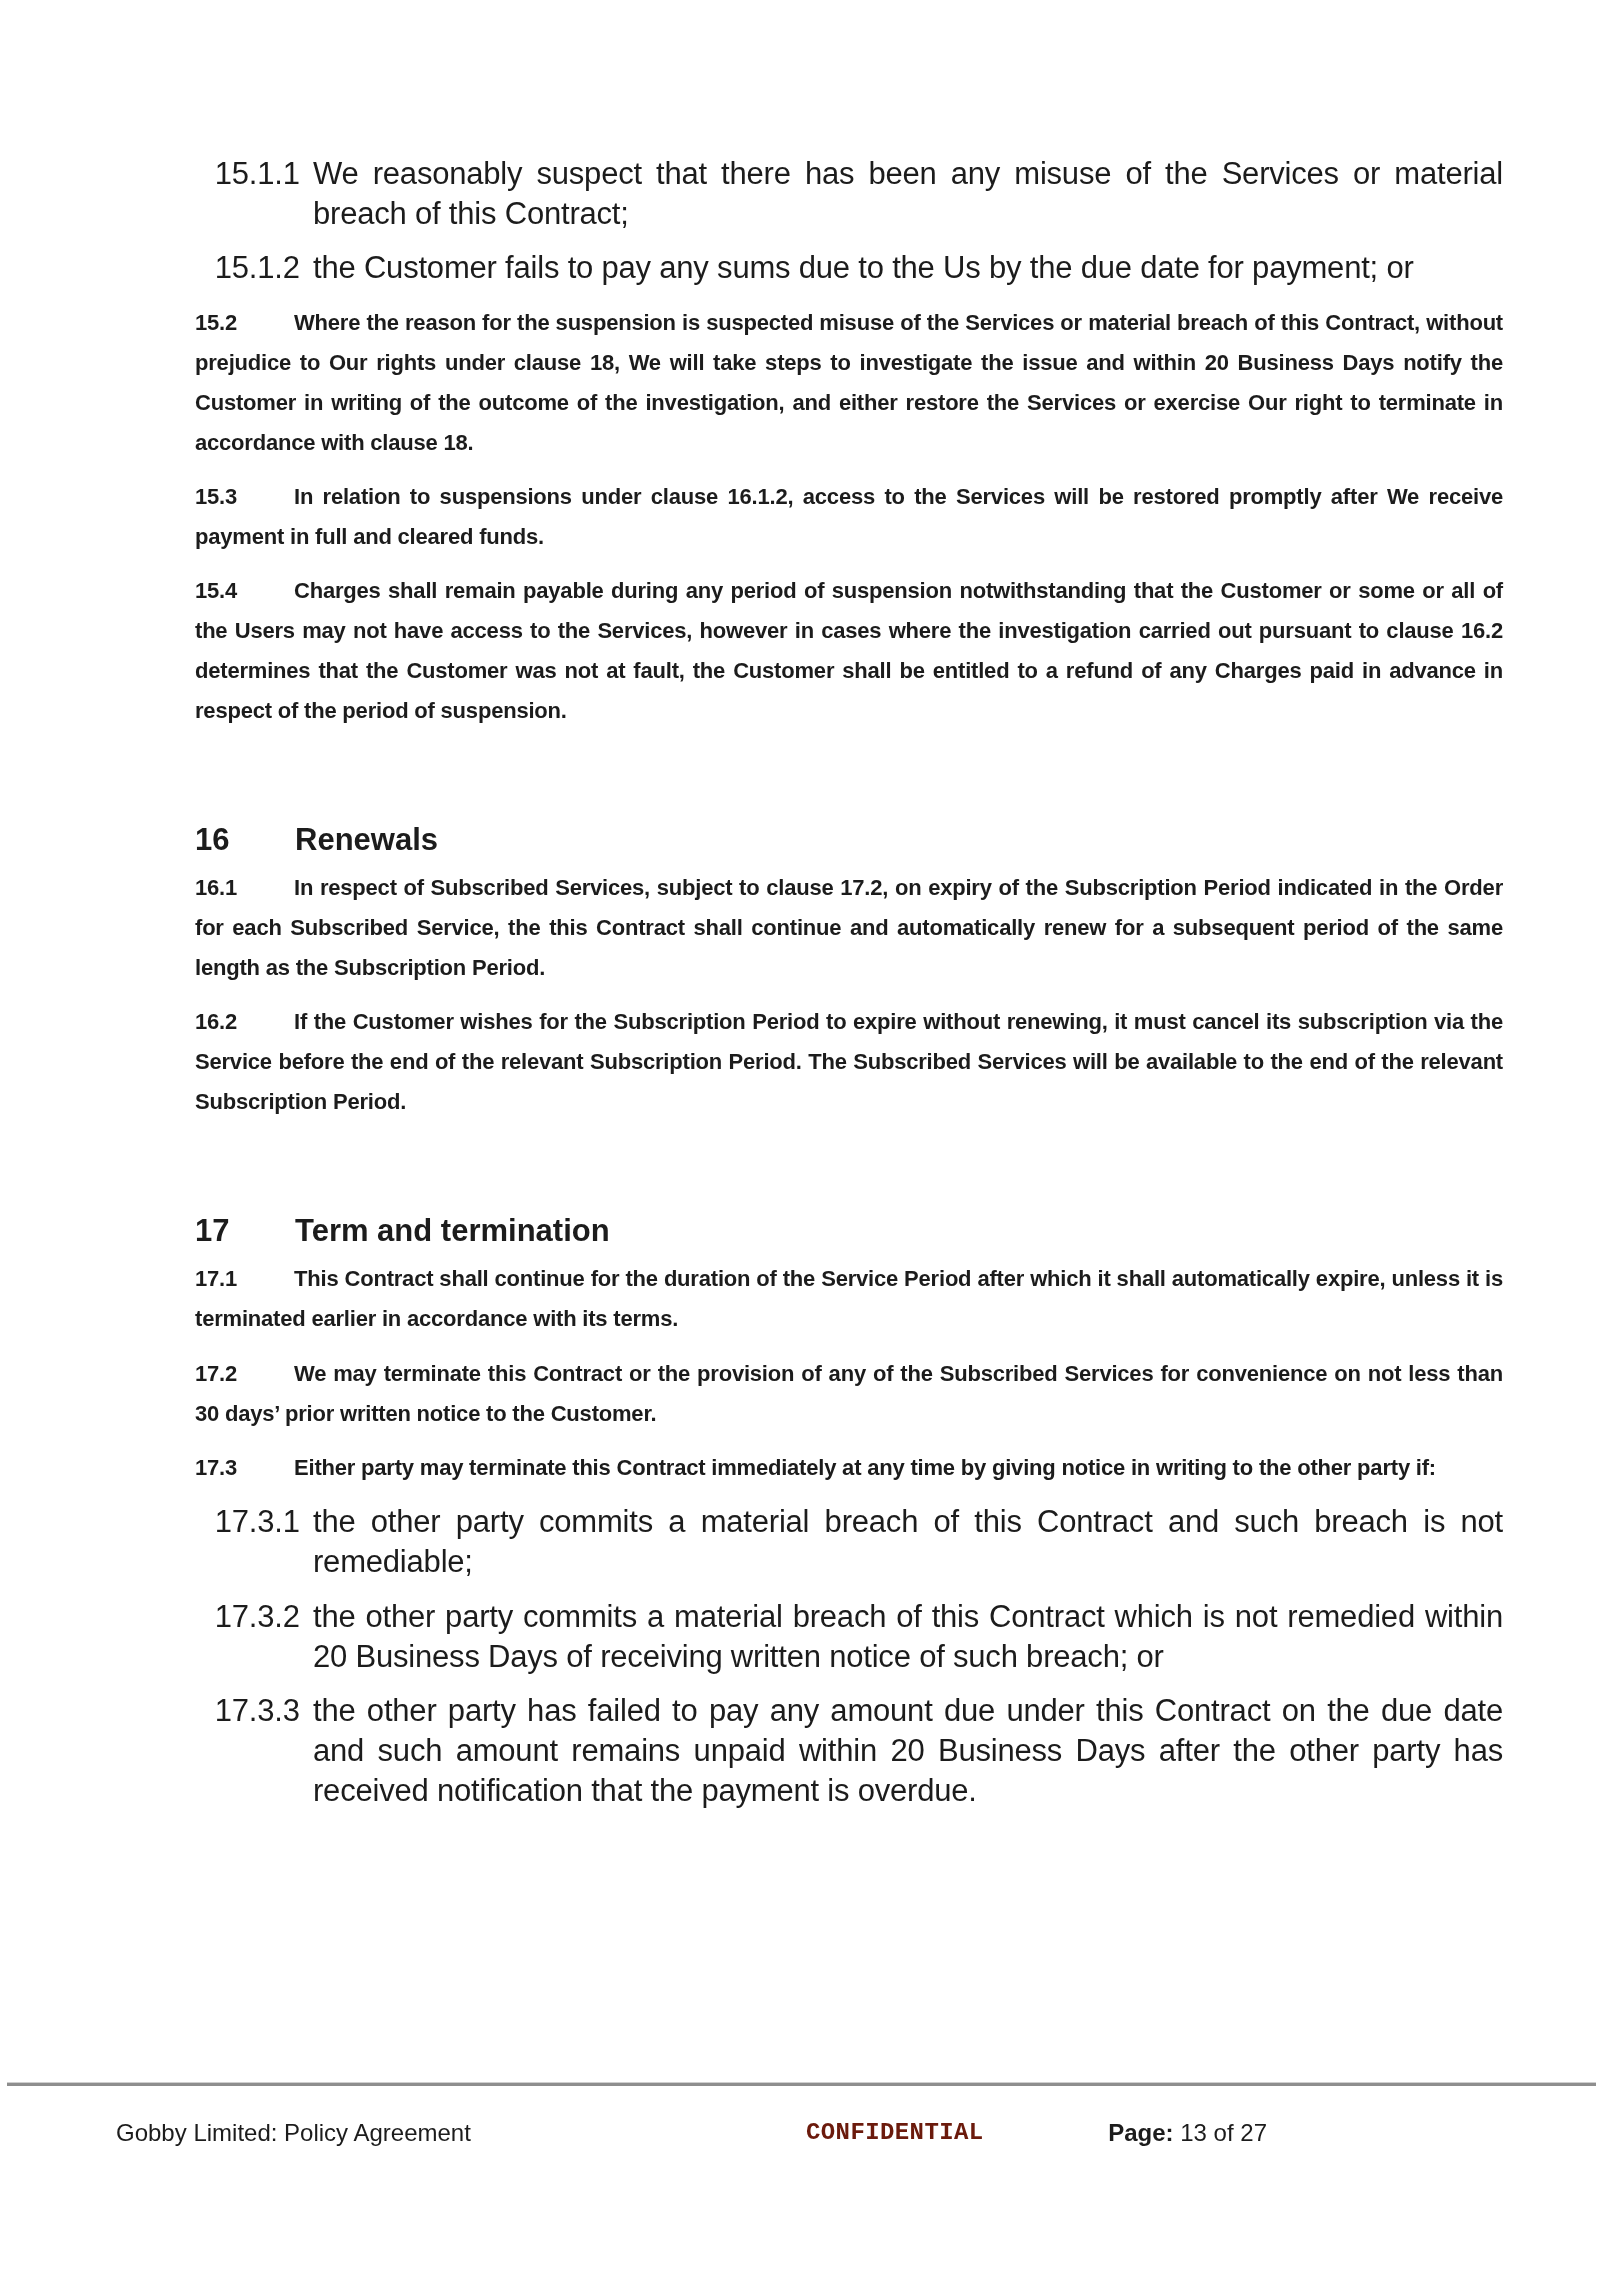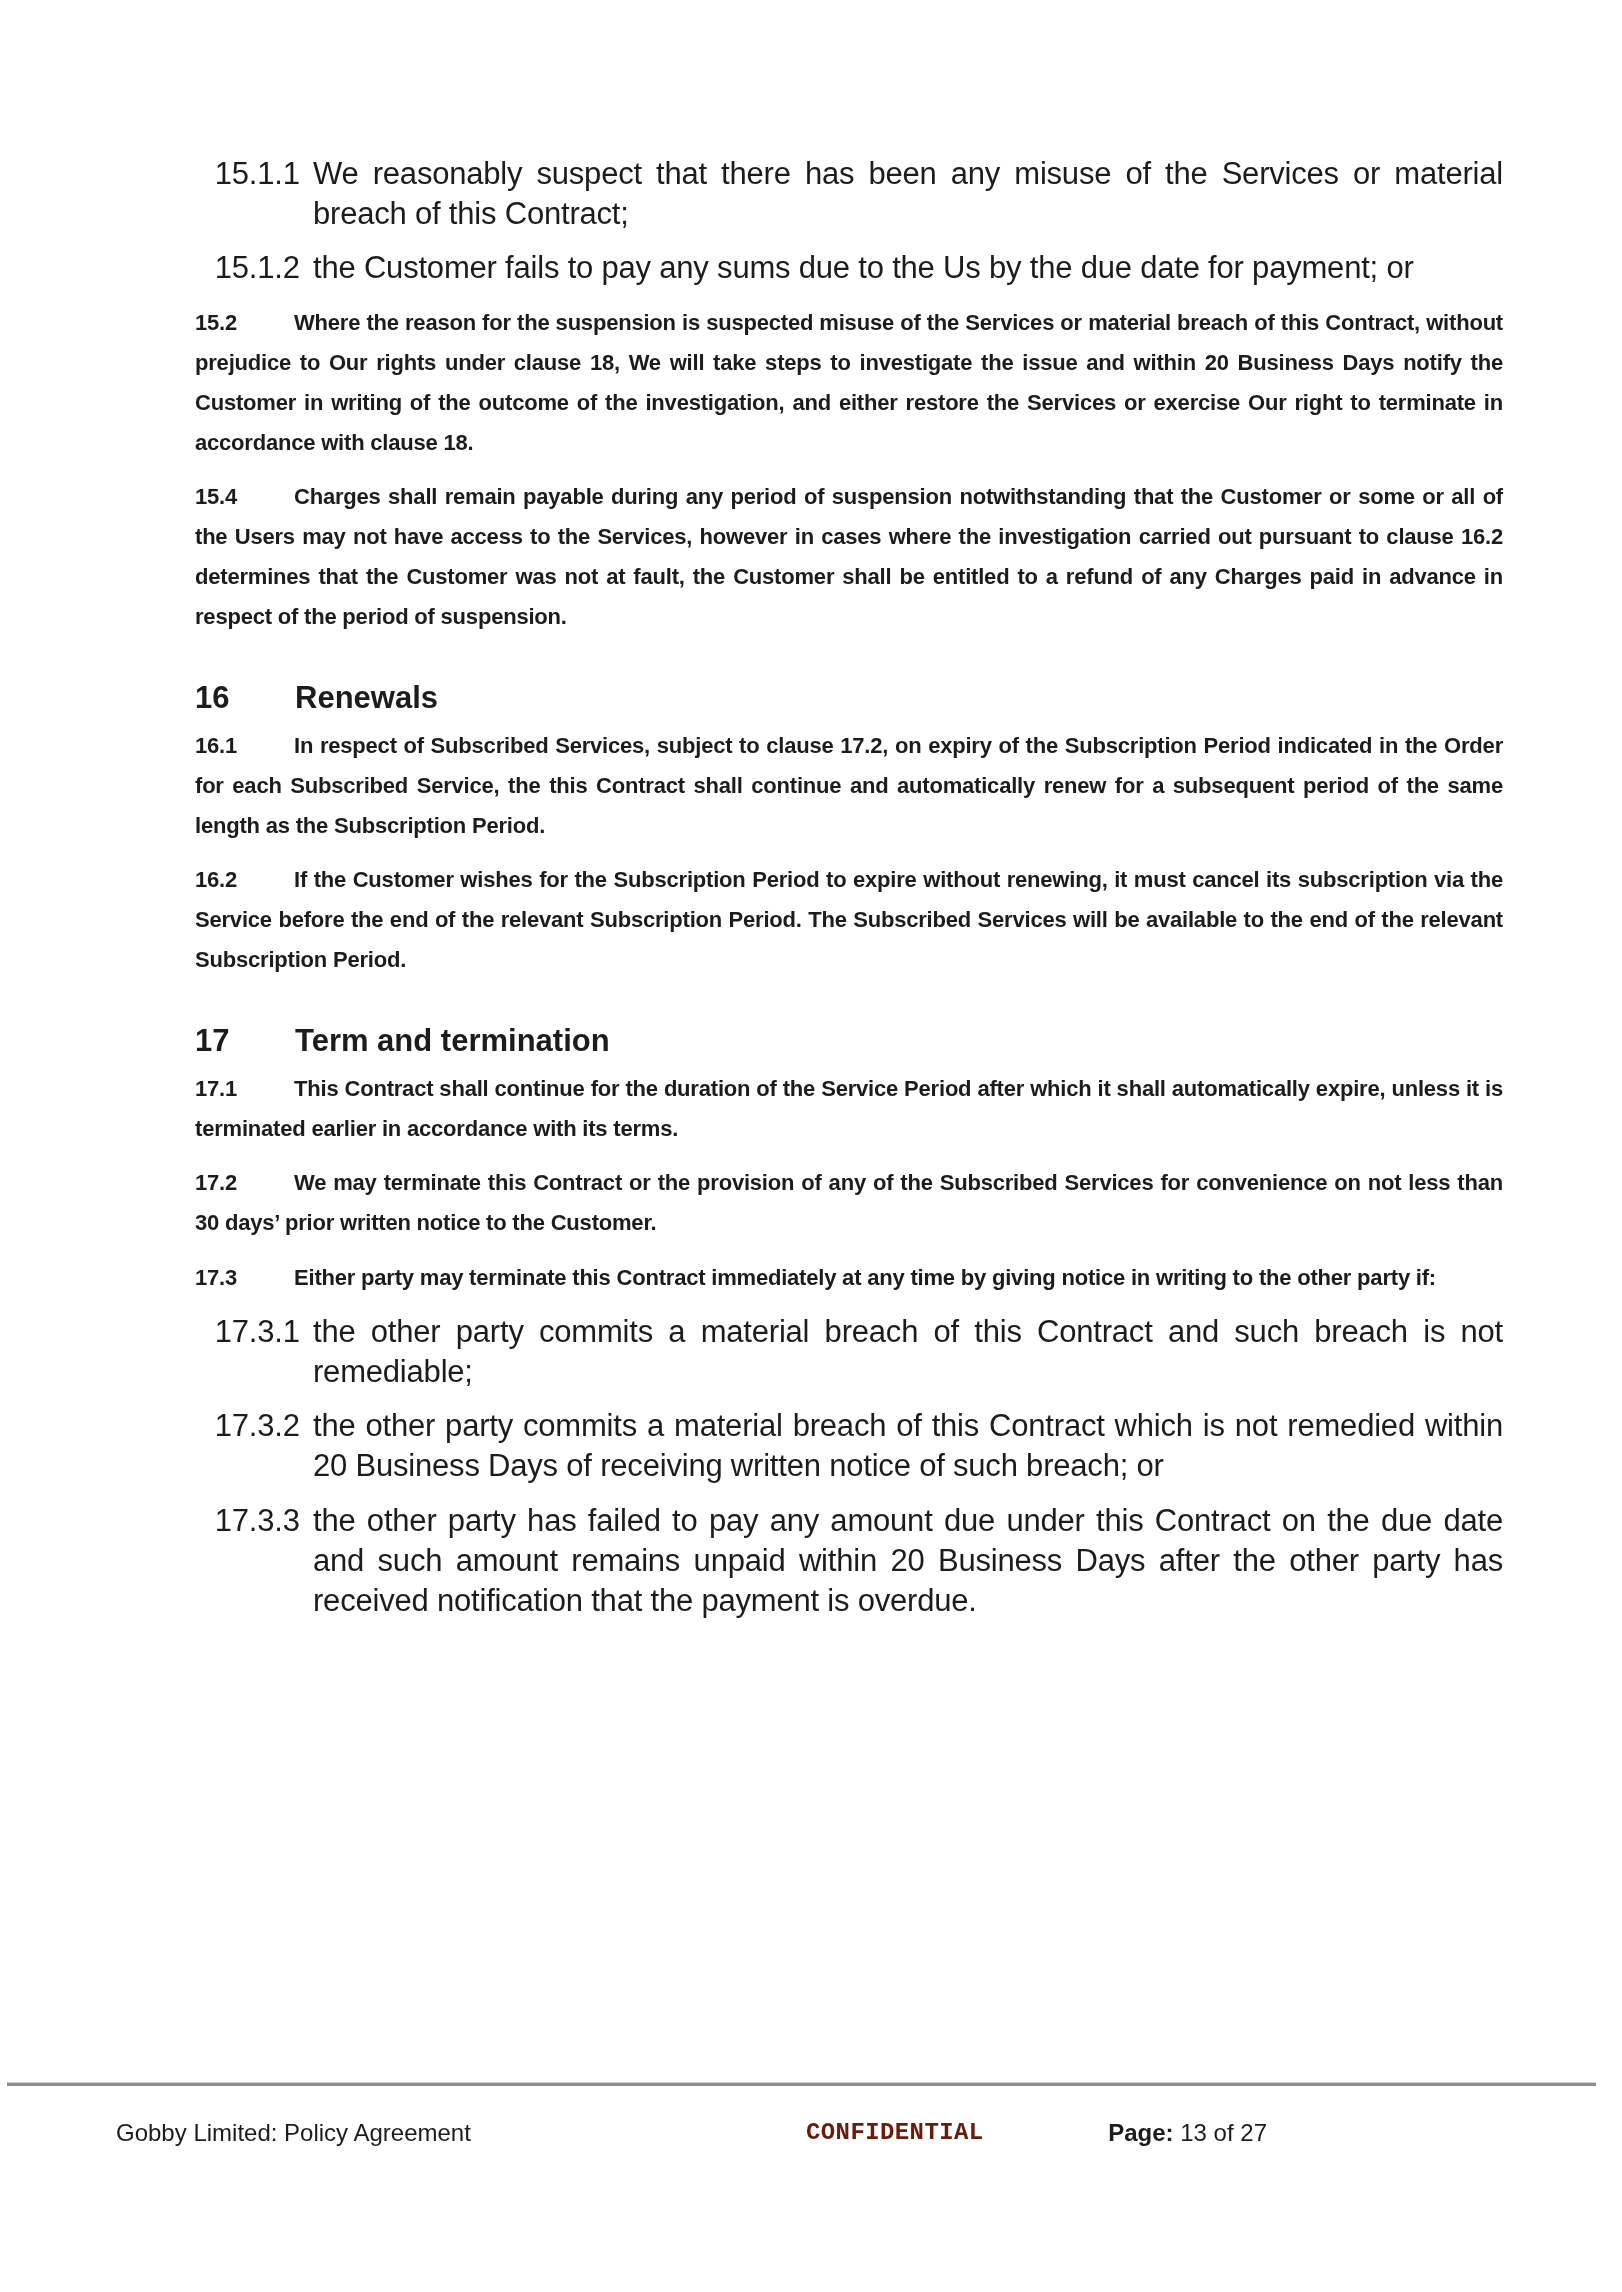--- a/index.html
+++ b/index.html
@@ -4,21 +4,21 @@
 <style>
   html, body { margin:0; padding:0; background:#ffffff; }
   body { width:1623px; height:2293px; position:relative; overflow:hidden;
          font-family:"Liberation Sans", sans-serif; color:#1c1c1c; }
   .page { position:absolute; left:195px; top:154px; width:1308px; }
   .p { font-size:22px; line-height:40px; text-align:justify; margin:0 0 14.3px 0; font-weight:700; letter-spacing:-0.2px; }
   .p .num { display:inline-block; width:99px; }
   .sub { position:relative; padding-left:118px; margin-left:0; font-size:31px; line-height:40px; text-align:justify; margin-bottom:14.3px; letter-spacing:-0.2px; }
   .sub .num { position:absolute; left:19.7px; top:0; width:99px; }
   .heading { font-size:31px; font-weight:bold; line-height:39px; margin:41px 0 9px 0; }
-  .heading .num { display:inline-block; width:100px; }
+  .heading .num { display:inline-block; width:100px;margin-top:48px; }
   .rule { position:absolute; left:7.2px; top:2082px; width:1589px; height:3.6px; background:#8e8e8e; border-top:0.9px solid #cfcfcf; box-sizing:border-box; }
   .footer { position:absolute; top:2119px; left:0; width:1385px; height:36px; font-size:24px; }
   .footer .left { position:absolute; left:116px; top:0; }
   .footer .center { position:absolute; left:806px; top:0; font-family:"Liberation Mono", monospace; font-weight:bold; color:#6b1a0c; letter-spacing:0.4px; }
   .footer .right { position:absolute; right:118px; top:0; }
   .footer .right b { font-weight:bold; }
 </style>
 </head>
 <body>
 
@@ -28,20 +28,23 @@
     <span class="num">15.1.1</span>
     <span>We reasonably suspect that there has been any misuse of the Services or material breach of this Contract;</span>
   </div>
   <div class="sub">
     <span class="num">15.1.2</span>
     <span>the Customer fails to pay any sums due to the Us by the due date for payment; or</span>
   </div>
 
   <p class="p">
     <span class="num">15.2</span><span>Where the reason for the suspension is suspected misuse of the Services or material breach of this Contract, without prejudice to Our rights under clause 18, We will take steps to investigate the issue and within 20 Business Days notify the Customer in writing of the outcome of the investigation, and either restore the Services or exercise Our right to terminate in accordance with clause 18.</span>
+  </p>
+  <p class="p">
+    <span class="num">15.3</span><span>In relation to suspensions under clause 16.1.2, access to the Services will be restored promptly after We receive payment in full and cleared funds.</span>
   </p>
   <p class="p">
     <span class="num">15.4</span><span>Charges shall remain payable during any period of suspension notwithstanding that the Customer or some or all of the Users may not have access to the Services, however in cases where the investigation carried out pursuant to clause 16.2 determines that the Customer was not at fault, the Customer shall be entitled to a refund of any Charges paid in advance in respect of the period of suspension.</span>
   </p>
 
   <div class="heading">
     <span class="num">16</span><span>Renewals</span>
   </div>
   <p class="p">
     <span class="num">16.1</span><span>In respect of Subscribed Services, subject to clause 17.2, on expiry of the Subscription Period indicated in the Order for each Subscribed Service, the this Contract shall continue and automatically renew for a subsequent period of the same length as the Subscription Period.</span>

